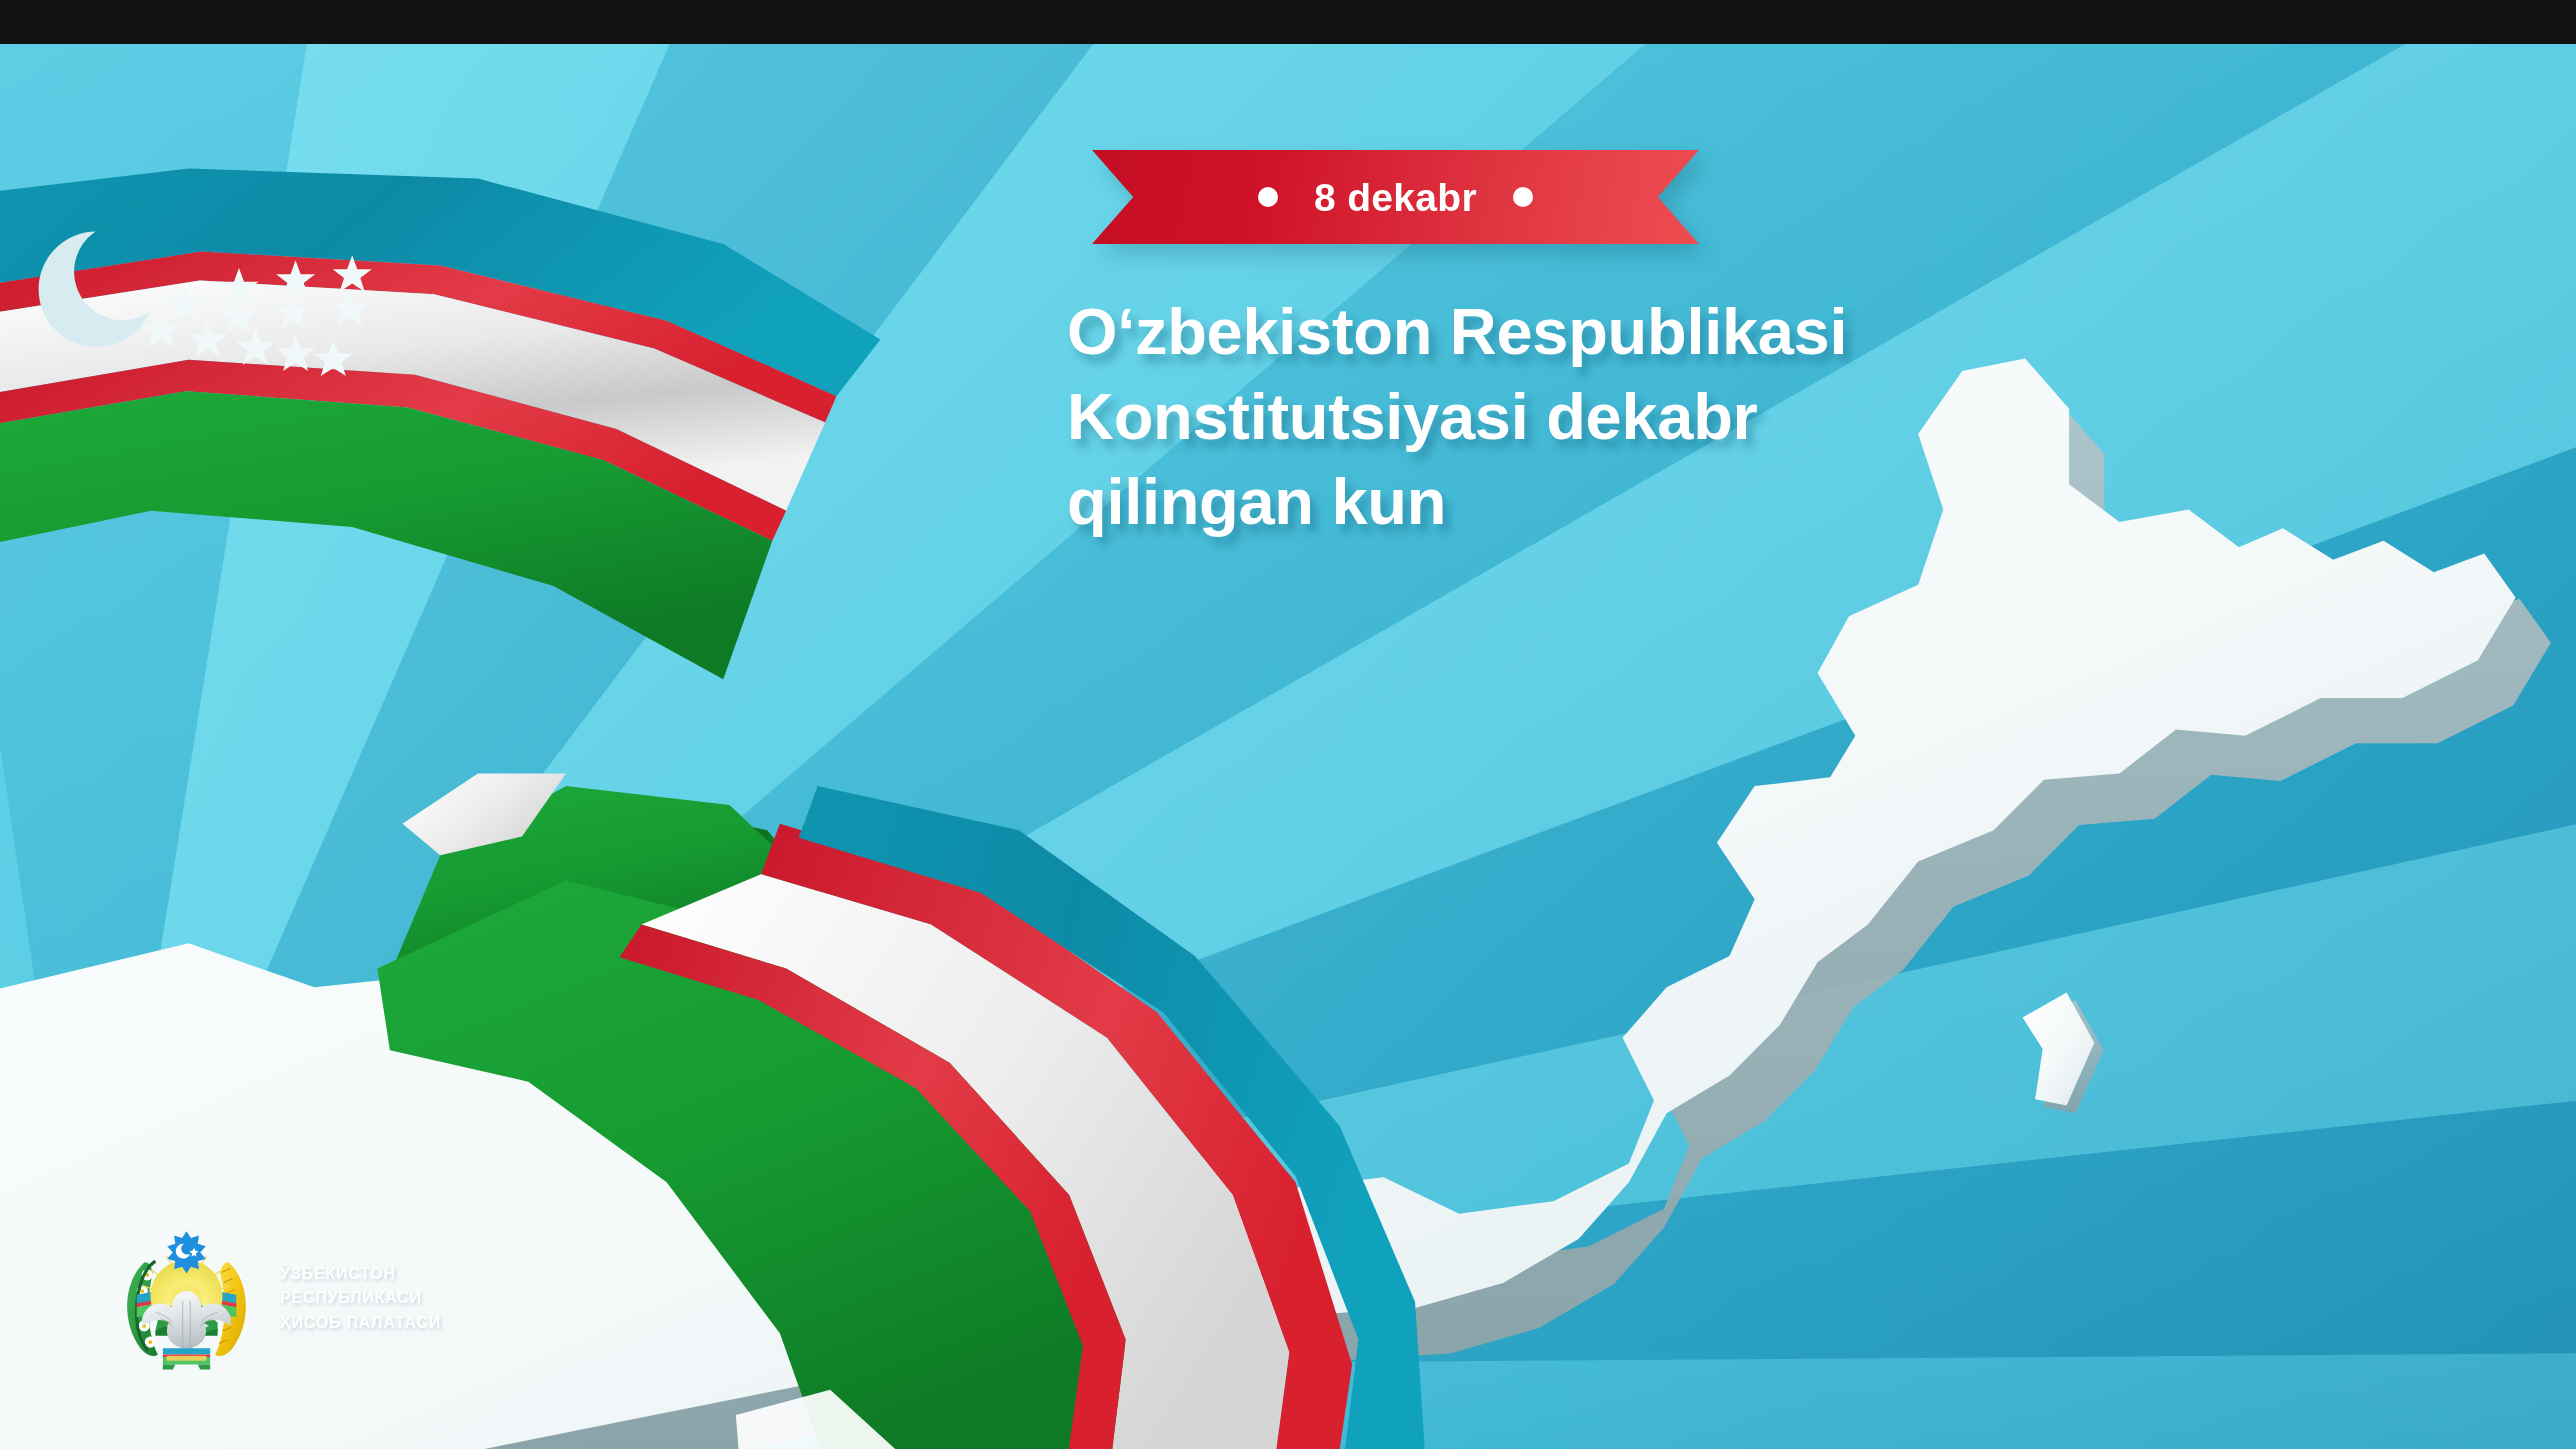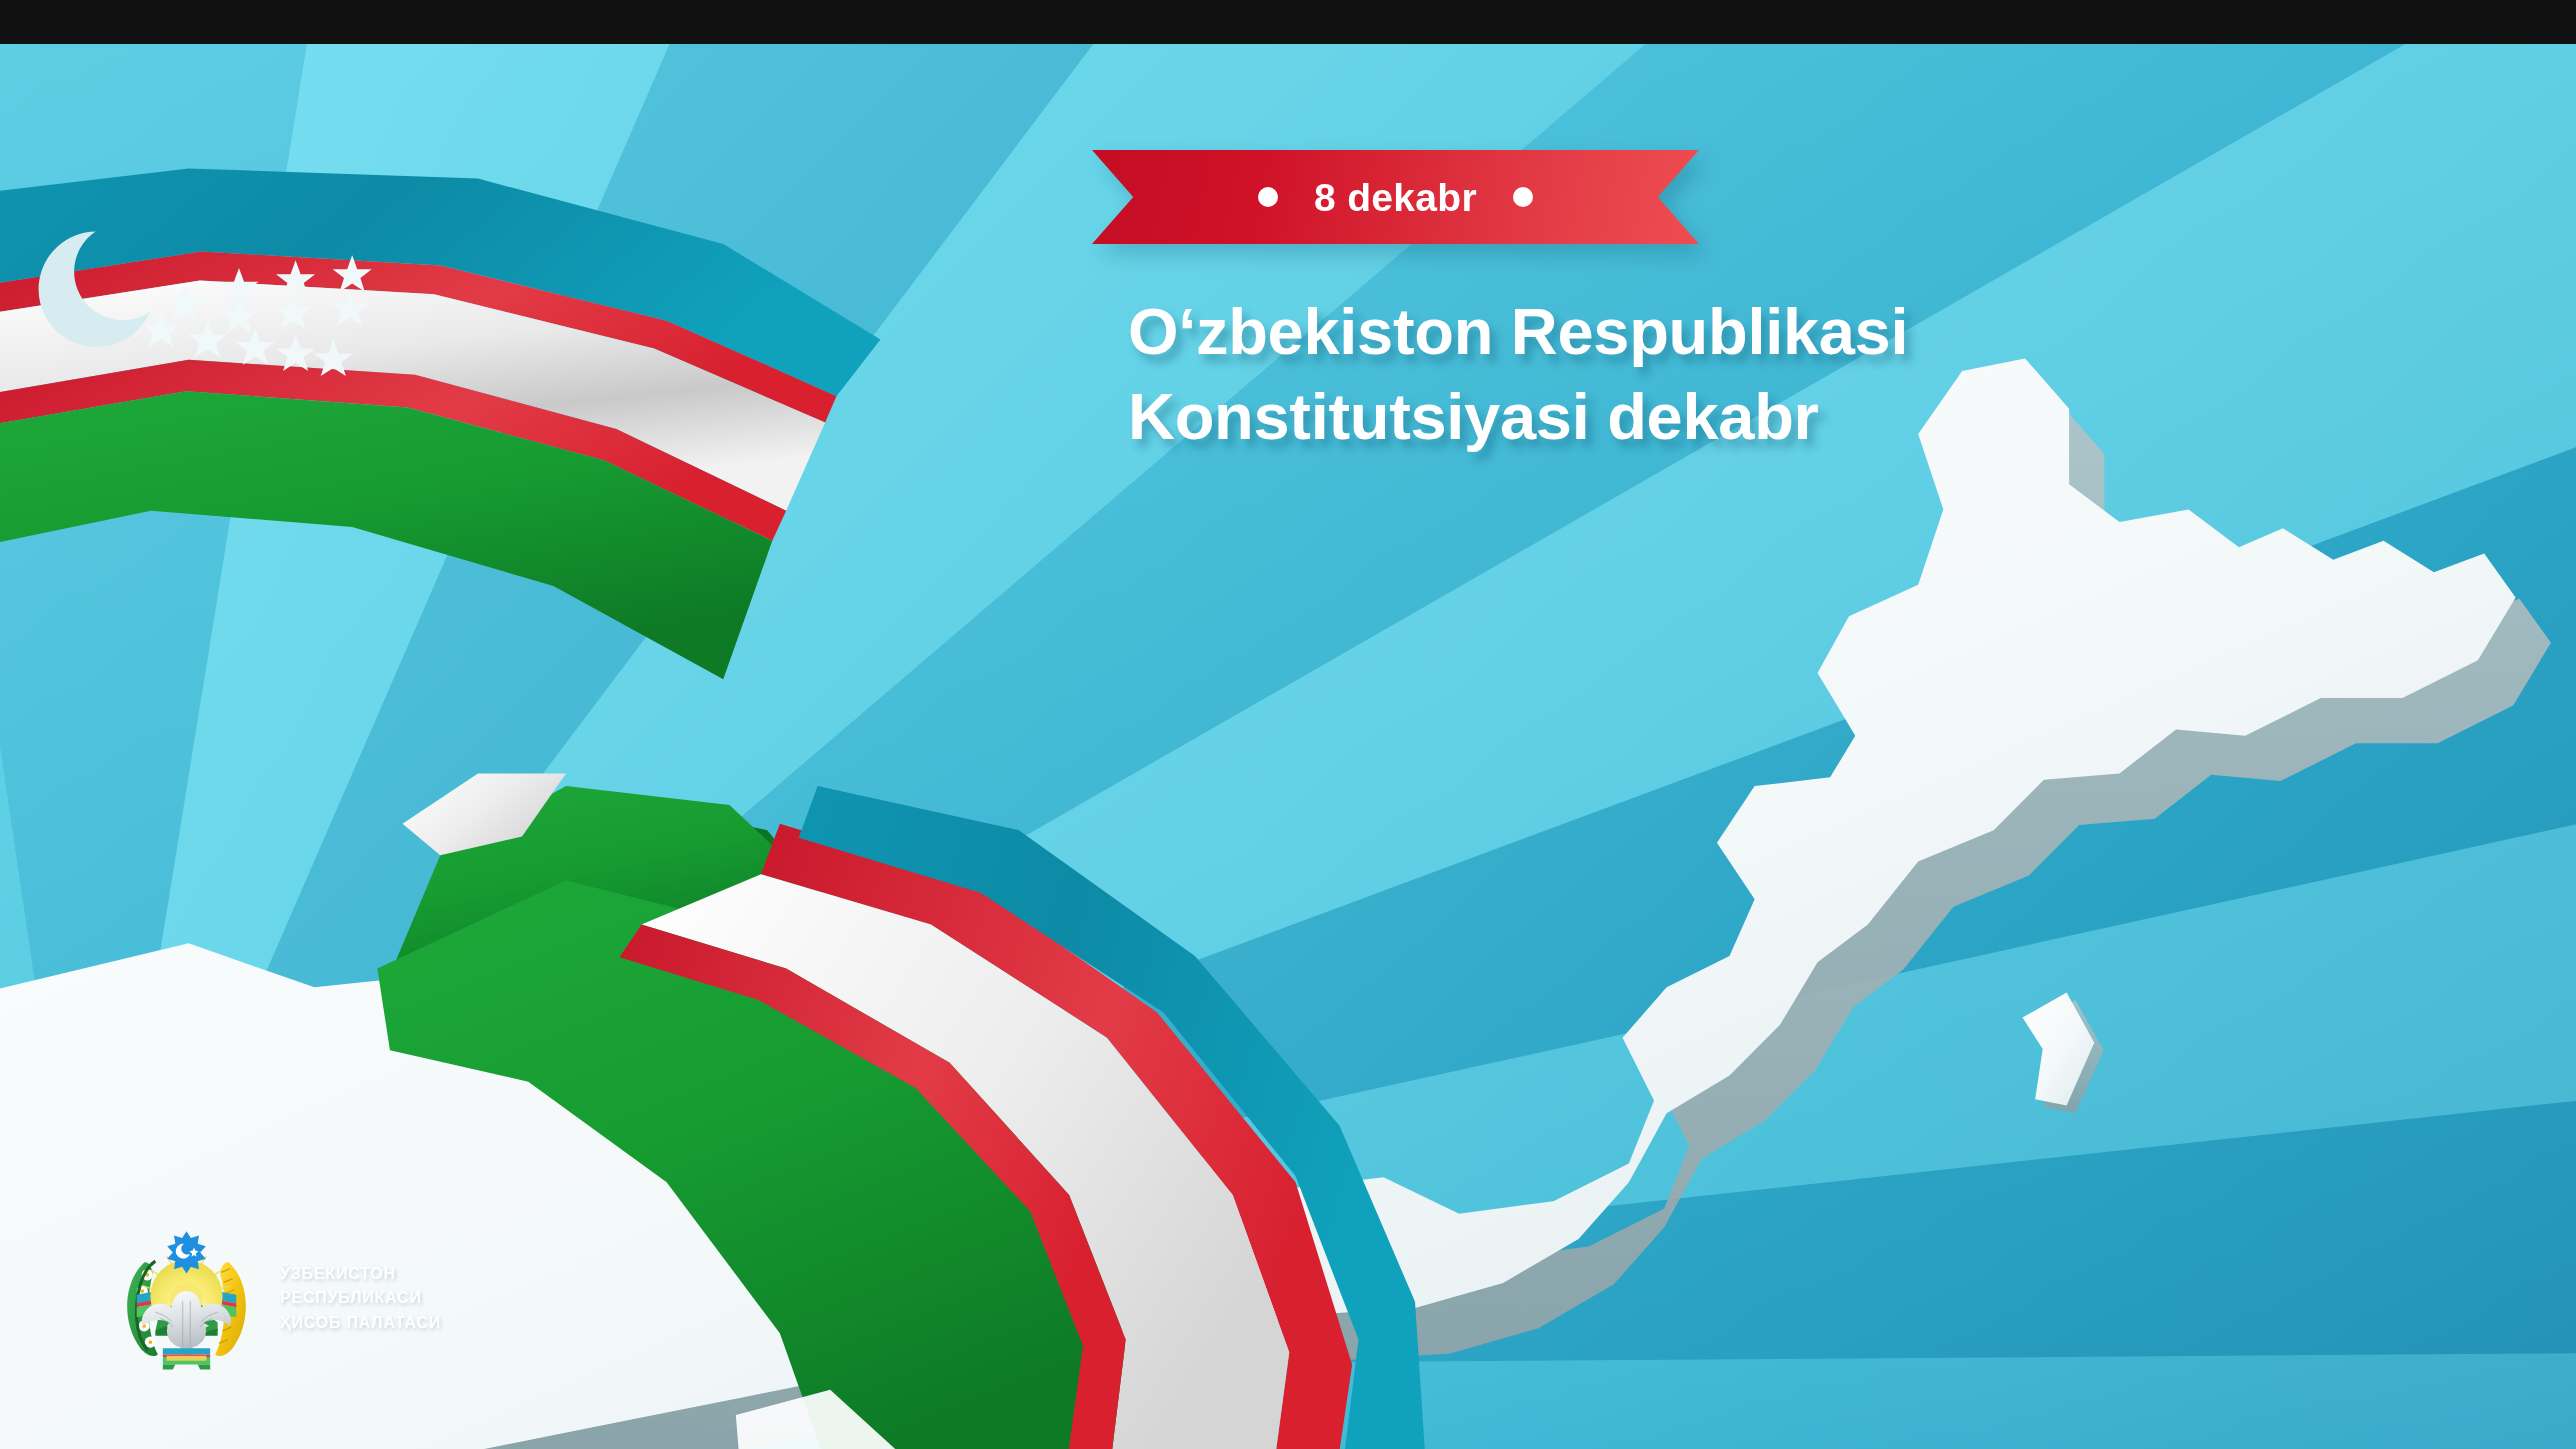--- a/index.html
+++ b/index.html
@@ -54,21 +54,21 @@
     font-size:39px;
     font-weight:bold;
     letter-spacing:0.3px;
     white-space:nowrap;
     line-height:1;
   }
 
   
   .title{
     position:absolute;
-    left:1128px;top:245px;
+    left:1067px;top:245px;
     width:1239px;
     color:#ffffff;
     font-size:65px;
     font-weight:bold;
     line-height:1.31;
     letter-spacing:-0.3px;
     text-shadow:6.3px 7.5px 8.8px rgba(0,70,95,.30);
   }
   .title .tline{display:block;}
 
@@ -300,20 +300,21 @@
     <div class="ribbon-inner">
       <span class="rdot"></span>
       <span class="ribbon-label">8 dekabr</span>
       <span class="rdot"></span>
     </div>
   </div>
 
   <div class="title">
     <span class="tline">O‘zbekiston Respublikasi</span>
     <span class="tline">Konstitutsiyasi dekabr</span>
+    <span class="tline">qilingan kun</span>
   </div>
 
   <div class="logo">
     <div class="emblem">
       <svg viewBox="0 0 220 232" aria-hidden="true">
         <defs>
           <radialGradient id="sunG" cx="50%" cy="62%" r="62%">
             <stop offset="0" stop-color="#fff9b0"></stop>
             <stop offset="0.62" stop-color="#f6e96a"></stop>
             <stop offset="1" stop-color="#e8d94e"></stop>

